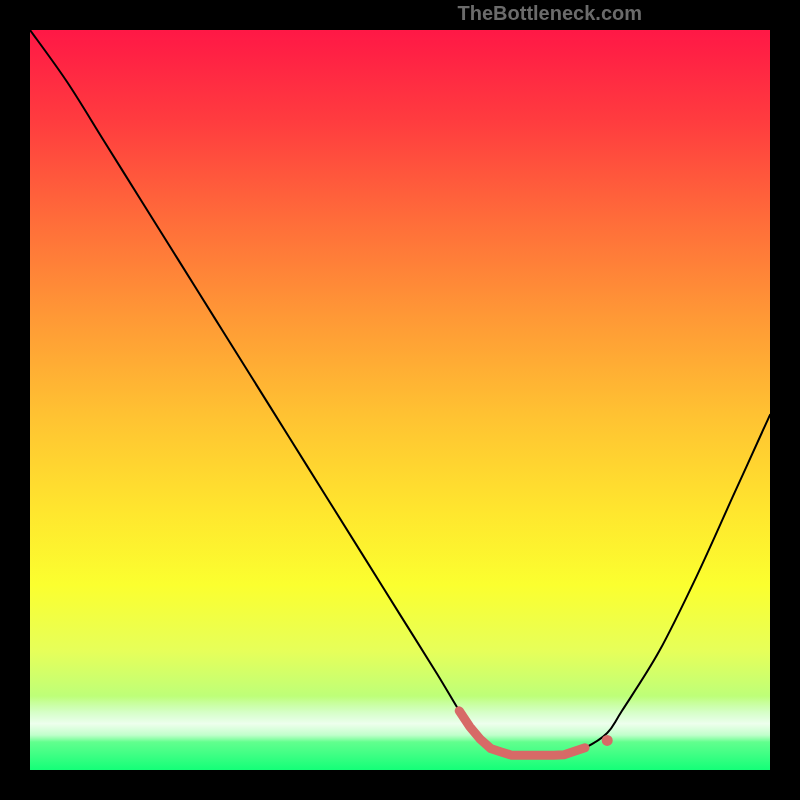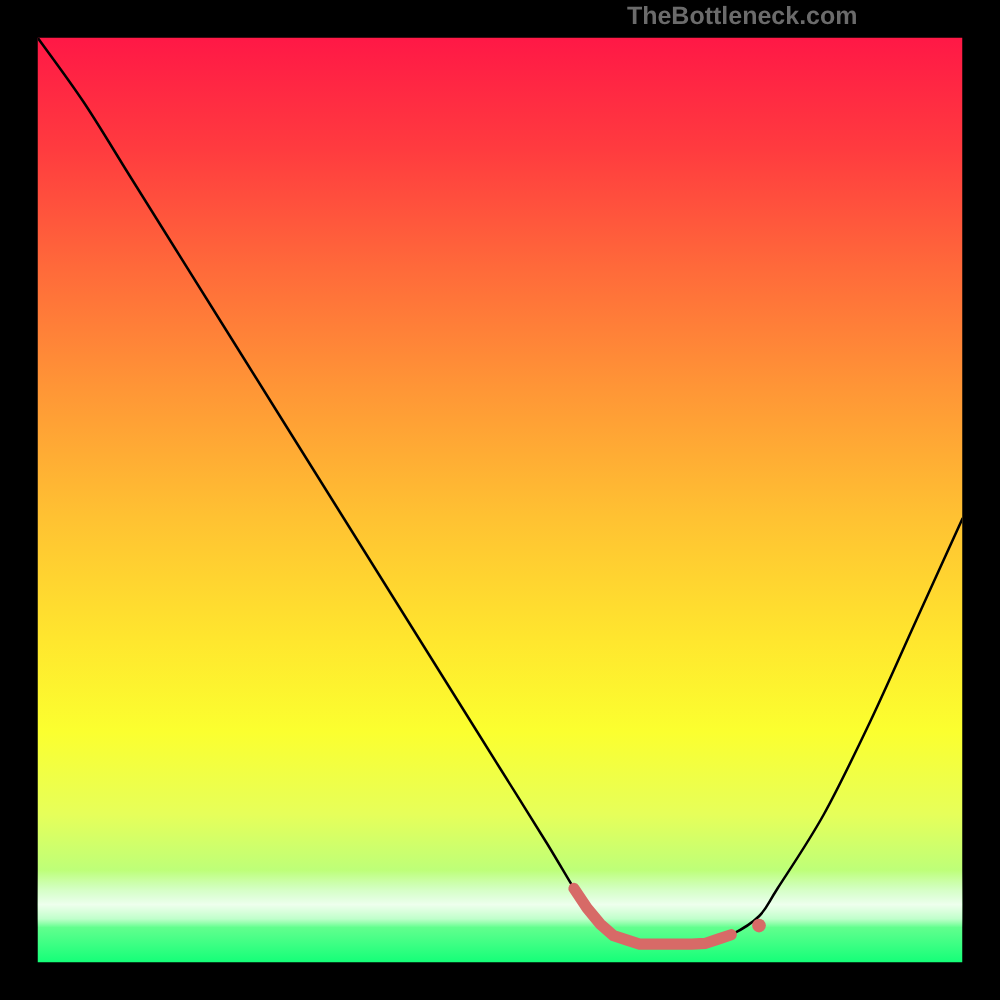--- a/index.html
+++ b/index.html
@@ -8,21 +8,20 @@
     width: 800px;
     height: 800px;
     background: #000;
     overflow: hidden;
   }
   .container {
     position: relative;
     width: 652px;
     height: 800px;
     background: #000;
-    padding-left: 44px;
   }
   .watermark {
     position: absolute;
     top: 2px;
     right: 10px;
     font-family: Arial, Helvetica, sans-serif;
     font-size: 20px;
     font-weight: bold;
     color: #6b6b6b;
     z-index: 10;

